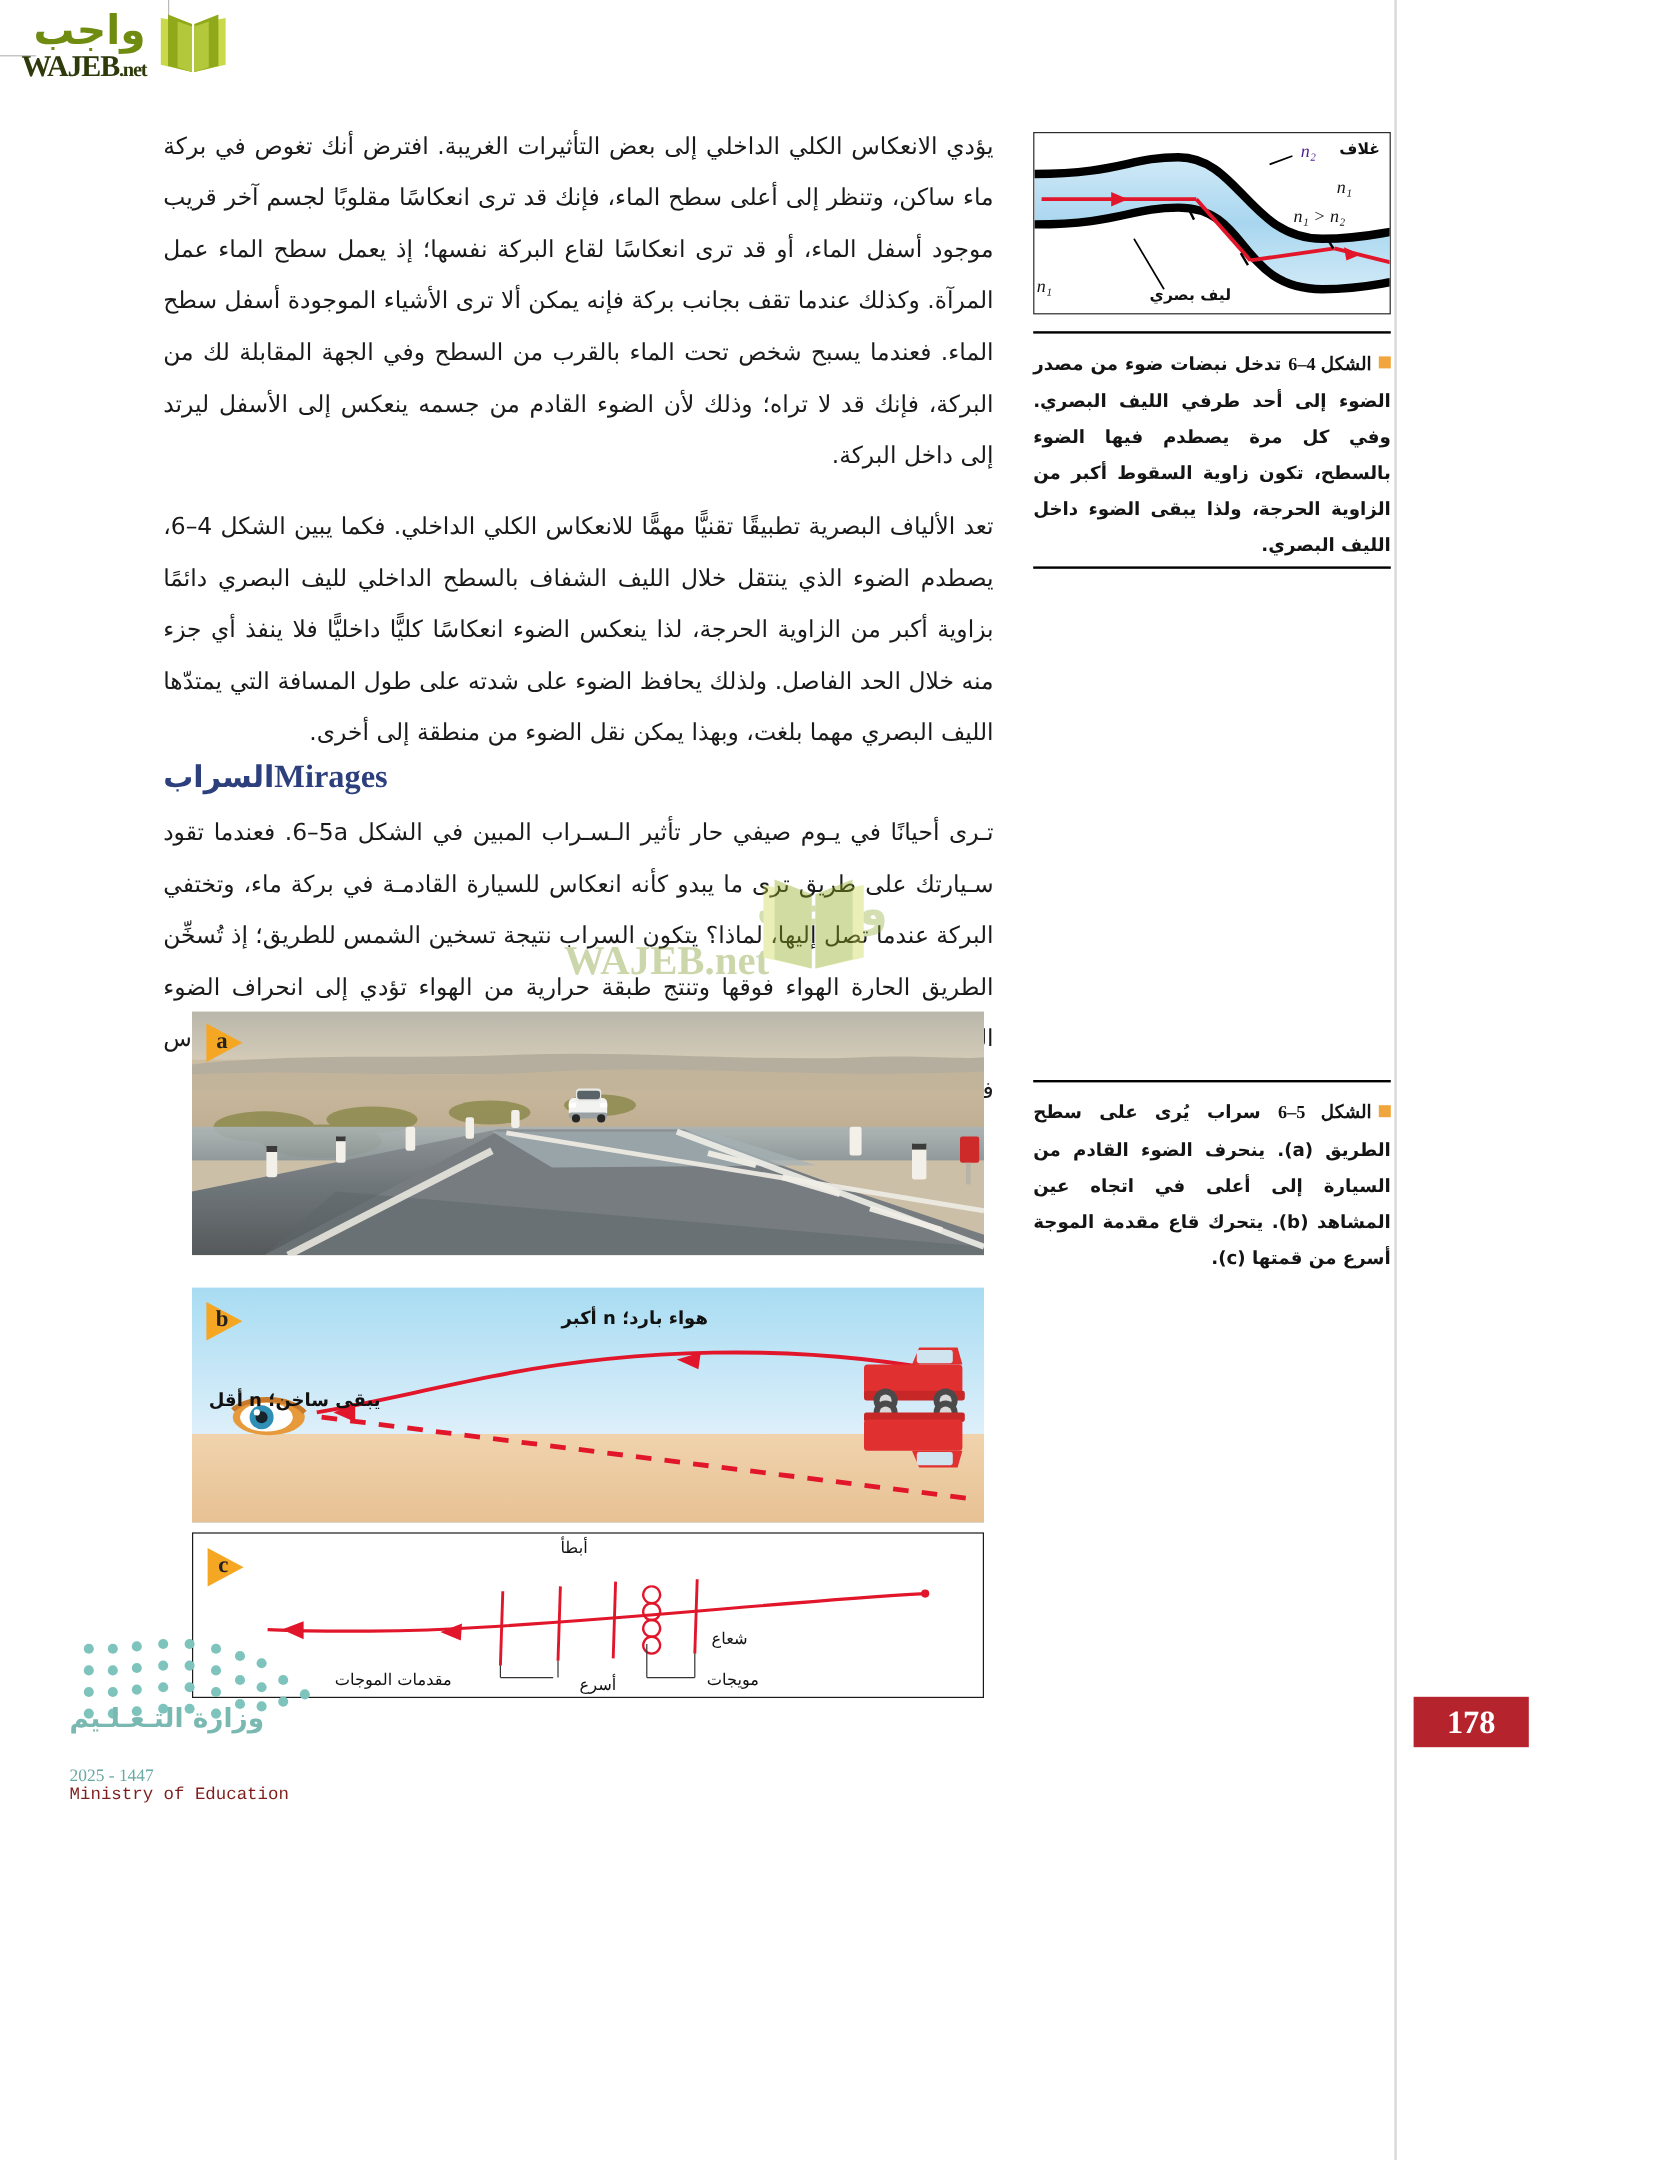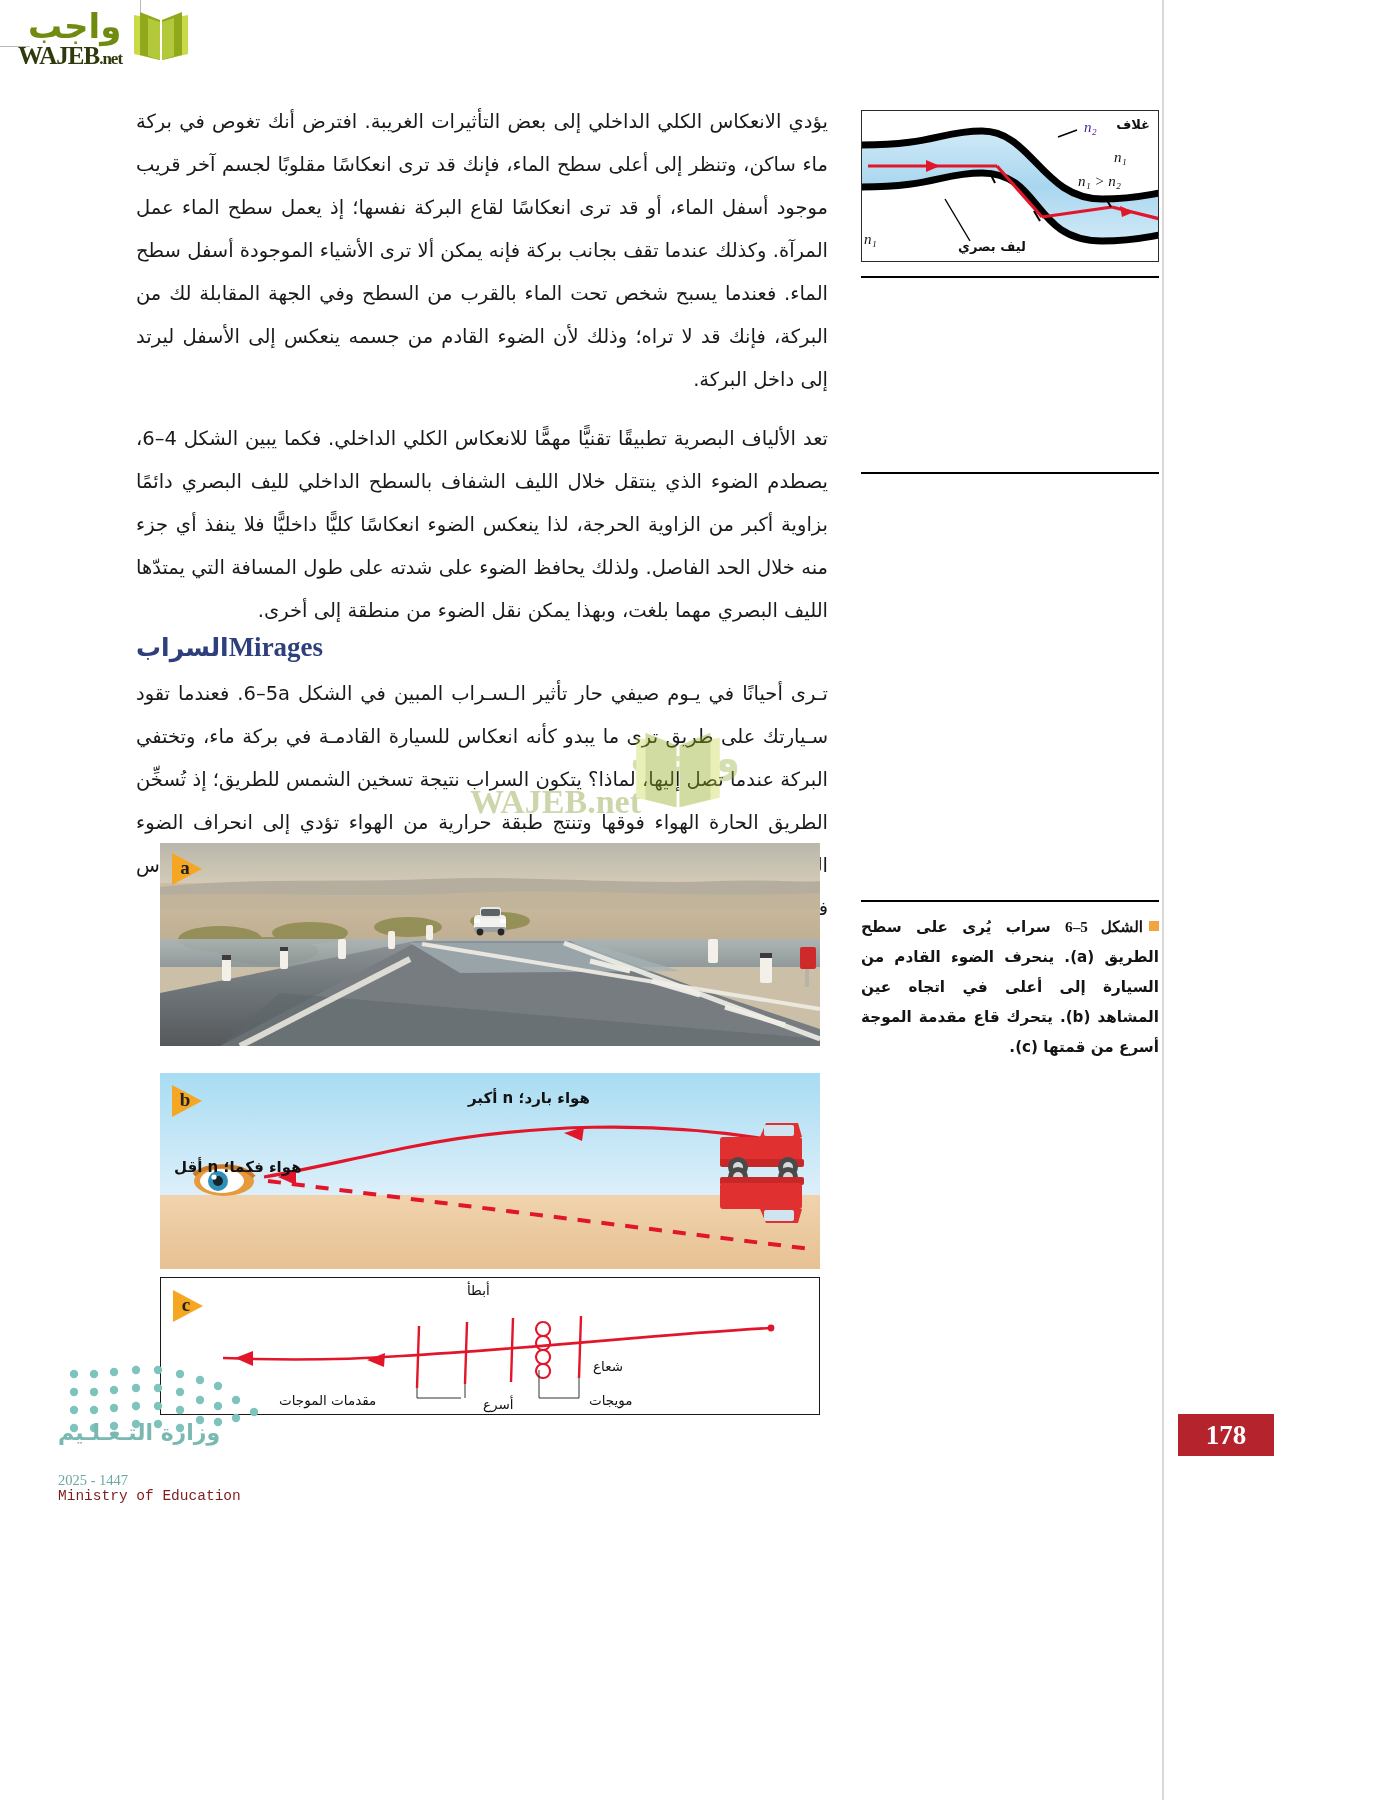--- a/index.html
+++ b/index.html
@@ -222,20 +222,24 @@
          font-family:'Liberation Serif',serif; font-style:italic; font-size:15px; color:#111;">n₁</div>
     <div style="position:absolute; left:216px; top:62px;
          font-family:'Liberation Serif',serif; font-style:italic; font-size:15px; color:#111;">n₁ &gt; n₂</div>
     <div style="position:absolute; left:96px; top:128px; direction:rtl;
          font-family:'DejaVu Sans',sans-serif; font-size:13px; font-weight:bold; color:#111;">ليف بصري</div>
     <div style="position:absolute; left:2px; top:120px;
          font-family:'Liberation Serif',serif; font-style:italic; font-size:15px; color:#111;">n₁</div>
   </div>
 
   <div class="cap-rule" style="left:861px; top:276px; width:298px;"></div>
+  <div class="caption" style="left:861px; top:288px; width:298px;">
+    <span class="sq"></span><b class="fignum">الشكل 4‏–6</b>
+    <span>تدخل نبضات ضوء من مصدر الضوء إلى أحد طرفي الليف البصري. وفي كل مرة يصطدم فيها الضوء بالسطح، تكون زاوية السقوط أكبر من الزاوية الحرجة، ولذا يبقى الضوء داخل الليف البصري.</span>
+  </div>
   <div class="cap-rule" style="left:861px; top:472px; width:298px;"></div>
 
   <div class="photo-a">
     <svg viewBox="0 0 660 203" width="660" height="203">
       <defs>
         <linearGradient id="skyg" x1="0" y1="0" x2="0" y2="1">
           <stop offset="0%" stop-color="#b9b7ab"></stop>
             <stop offset="100%" stop-color="#d7cdb8"></stop>
         </linearGradient>
         <linearGradient id="sandg" x1="0" y1="0" x2="0" y2="1">
@@ -371,21 +375,21 @@
         <circle cx="58" cy="108" r="5" fill="#17242b"></circle>
         <path d="M34,102 C46,90 82,90 94,104" stroke="#c9792a" stroke-width="4" fill="none"></path>
         <circle cx="54" cy="104" r="2.6" fill="#ffffff"></circle>
       </g>
     </svg>
     <div class="tag" style="left:12px; top:12px;">
       <span class="tri"></span>
       <span class="lbl">b</span>
     </div>
     <div class="diaglabel" style="left:308px; top:16px;">هواء بارد؛ n أكبر</div>
-    <div class="diaglabel" style="left:14px; top:85px;">هواء فكما؛ n أقل</div>
+    <div class="diaglabel" style="left:14px; top:85px;">يبقى ساخن؛ n أقل</div>
   </div>
 
   <div class="fig-c">
     <svg viewBox="0 0 660 138" width="660" height="138">
 
       <path d="M610,50 C500,56 380,70 240,78 C180,82 110,82 62,80" stroke="#e2162a" stroke-width="2.6" fill="none"></path>
       <polygon points="74,80 92,73 92,88" fill="#e2162a"></polygon>
       <polygon points="206,82 224,75 223,89" fill="#e2162a"></polygon>
       <circle cx="610" cy="50" r="3.4" fill="#e2162a"></circle>
 

